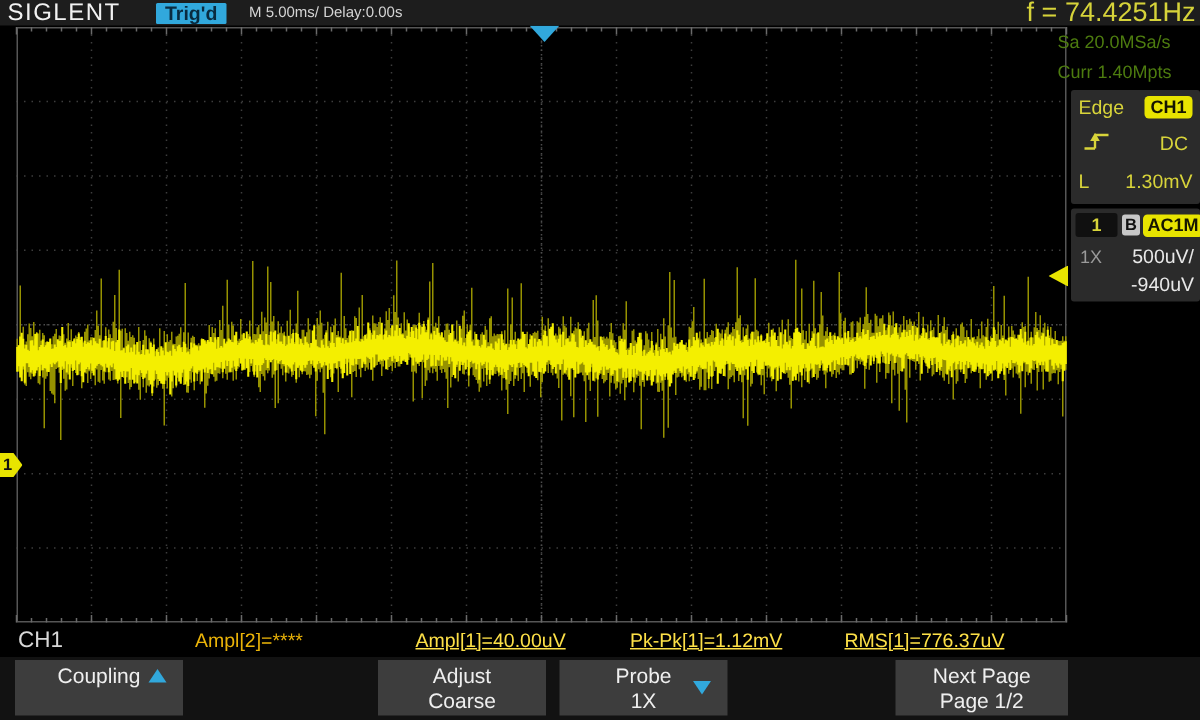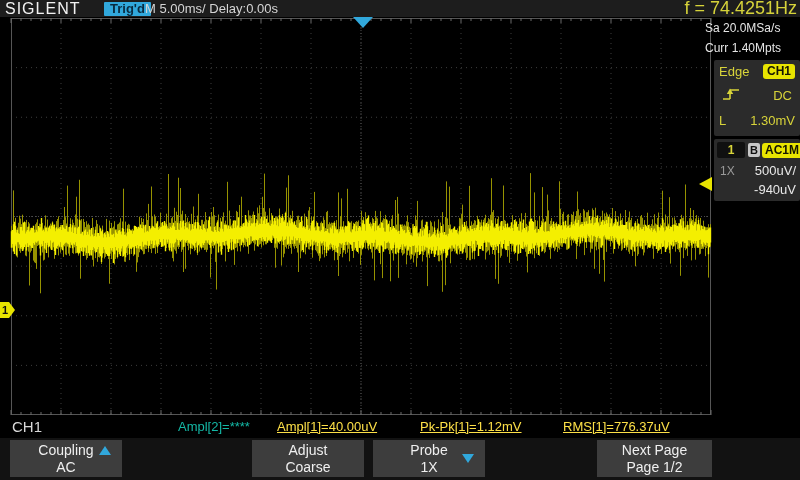--- a/index.html
+++ b/index.html
@@ -3,49 +3,49 @@
 <meta charset="utf-8">
 <style>
   html,body{margin:0;padding:0;background:#000;}
   body{width:800px;height:480px;overflow:hidden;font-family:"Liberation Sans",sans-serif;-webkit-font-smoothing:antialiased;}
   .screen{position:relative;width:800px;height:480px;background:#000;}
 
   
   .topbar{position:absolute;left:0;top:0;width:800px;height:17px;background:#1d1d1d;}
   .logo{position:absolute;left:5px;top:0;line-height:17px;font-size:16px;font-weight:normal;letter-spacing:1px;color:#f2f2f2;}
   .trigd{position:absolute;left:104px;top:1.5px;height:14px;line-height:14px;padding:0 6px;background:#31a8dc;color:#092b40;font-size:13px;font-weight:bold;border-radius:1px;}
-  .timebase{position:absolute;left:145px;top:0;line-height:17px;font-size:13px;color:#d5d5d5;}
+  .timebase{position:absolute;left:166px;top:0;line-height:17px;font-size:10px;color:#d5d5d5;}
   .freq{position:absolute;right:3px;top:0;line-height:17px;font-size:18px;color:#d6d33a;}
 
   
   #scope-svg{position:absolute;left:0;top:0;}
 
   
   .trig-pos{position:absolute;left:353px;top:17px;width:20px;height:11px;background:#31a8dc;clip-path:polygon(0 0,100% 0,50% 100%);}
   .trig-level{position:absolute;left:699px;top:177px;width:13px;height:14px;background:#e8e400;clip-path:polygon(0 50%,100% 0,100% 100%);}
   .ch-marker{position:absolute;left:0;top:302px;width:15px;height:16px;background:#e8e400;clip-path:polygon(0 0,9px 0,100% 50%,9px 100%,0 100%);color:#111;font-size:11px;font-weight:bold;line-height:16px;text-indent:2px;}
 
   
-  .acq{position:absolute;left:704px;top:18px;width:86px;color:#e5e5e5;font-size:12px;}
+  .acq{position:absolute;left:704px;top:18px;width:86px;color:#4d7c0f;font-size:12px;}
   .acq div{height:20px;line-height:20px;padding-left:1px;white-space:nowrap;}
   .panel{position:absolute;background:#2b2b2b;border-radius:2px;}
   .trig-panel{left:714px;top:60px;width:86px;height:76px;}
   .ch-panel{left:714px;top:139px;width:86px;height:62px;}
   .ylab{color:#d8d43a;font-size:13px;position:absolute;}
   .badge-yel{position:absolute;background:#e8e400;color:#151500;font-size:12px;font-weight:bold;border-radius:3px;padding:0 4px;height:15px;line-height:15px;}
   .badge-gray{position:absolute;background:#c8c8c8;color:#111;font-size:11px;font-weight:bold;border-radius:2px;width:12px;height:14px;line-height:14px;text-align:center;}
   .chan-num{position:absolute;left:3px;top:3px;width:28px;height:16px;background:#101010;border-radius:2px;color:#d8d43a;font-size:12px;font-weight:bold;text-align:center;line-height:16px;}
   .wht{position:absolute;color:#e8e8e8;font-size:13px;white-space:nowrap;}
   .gry{position:absolute;color:#9a9a9a;font-size:12px;}
 
   
   .meas{position:absolute;left:0;top:417px;width:800px;height:20px;font-size:13px;}
   .meas .chname{position:absolute;left:12px;top:1px;font-size:15px;color:#d8d8d8;}
   .m-item{position:absolute;top:2px;white-space:nowrap;}
-  .m-magenta{color:#14b8a6;margin-left:48px;}
+  .m-magenta{color:#eab308;}
   .m-yellow{color:#fde047;text-decoration:underline;}
   .m0{left:130px;}.m1{left:277px;}.m2{left:420px;}.m3{left:563px;}
 
   
   .menubar{position:absolute;left:0;top:438px;width:800px;height:42px;background:#121212;}
   .menu-btn{position:absolute;top:2px;height:37px;background:#3d3d3d;border-radius:0;color:#efefef;text-align:center;font-size:14px;}
   .menu-btn .l1{display:block;margin-top:1px;line-height:18px;}
   .menu-btn .l2{display:block;line-height:17px;}
   .b0{left:10px;width:112px;}.b1{left:131px;width:112px;}.b2{left:252px;width:112px;}
   .b3{left:373px;width:112px;}.b4{left:597px;width:115px;}
@@ -270,21 +270,20 @@
     <span class="chname">CH1</span>
     <span class="m-item m0 m-magenta">Ampl[2]=****</span>
     <span class="m-item m1 m-yellow">Ampl[1]=40.00uV</span>
     <span class="m-item m2 m-yellow">Pk-Pk[1]=1.12mV</span>
     <span class="m-item m3 m-yellow">RMS[1]=776.37uV</span>
   </div>
 
   <div class="menubar">
     <div class="menu-btn b0">
       <span class="l1">Coupling</span>
-      <span class="l2">AC</span>
       <span class="tri-up"></span>
     </div>
     <div class="menu-btn b2">
       <span class="l1">Adjust</span>
       <span class="l2">Coarse</span>
     </div>
     <div class="menu-btn b3">
       <span class="l1">Probe</span>
       <span class="l2">1X</span>
       <span class="tri-down"></span>

